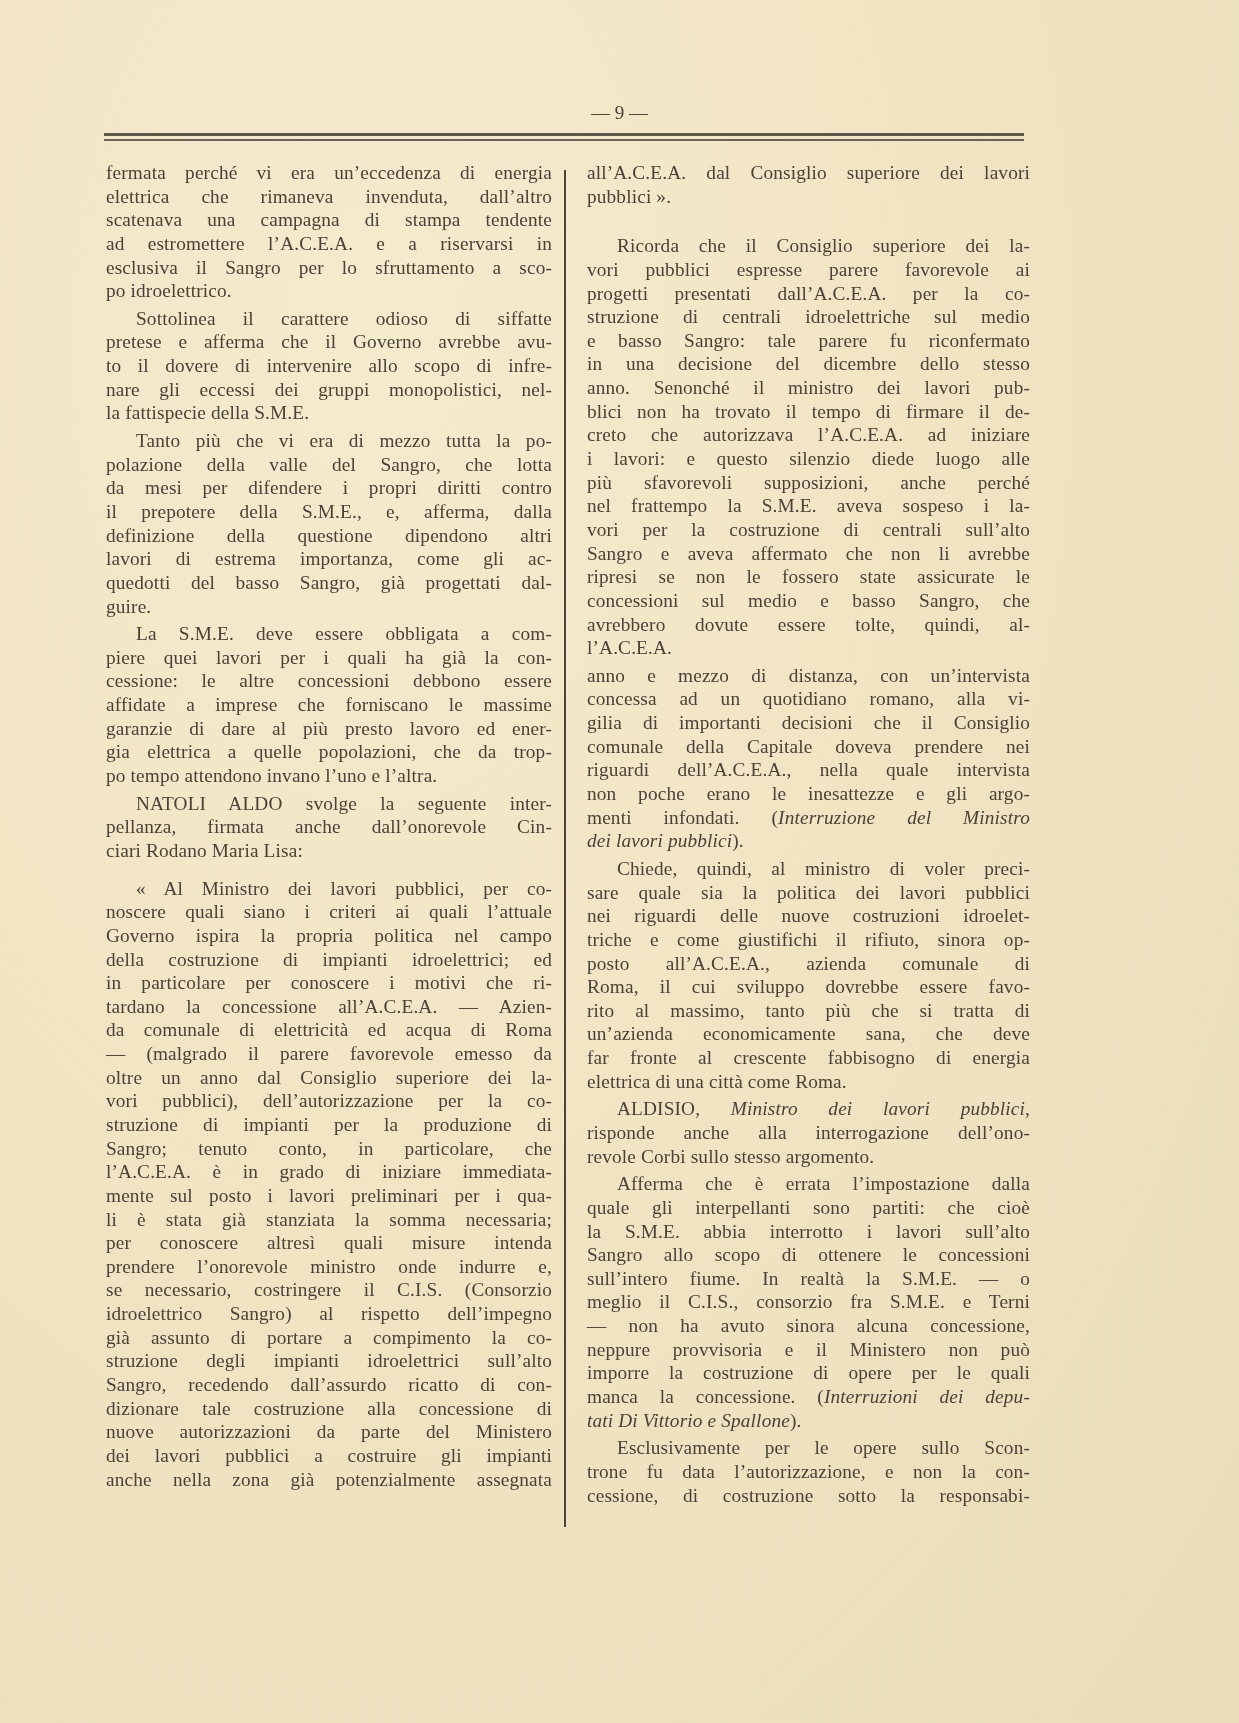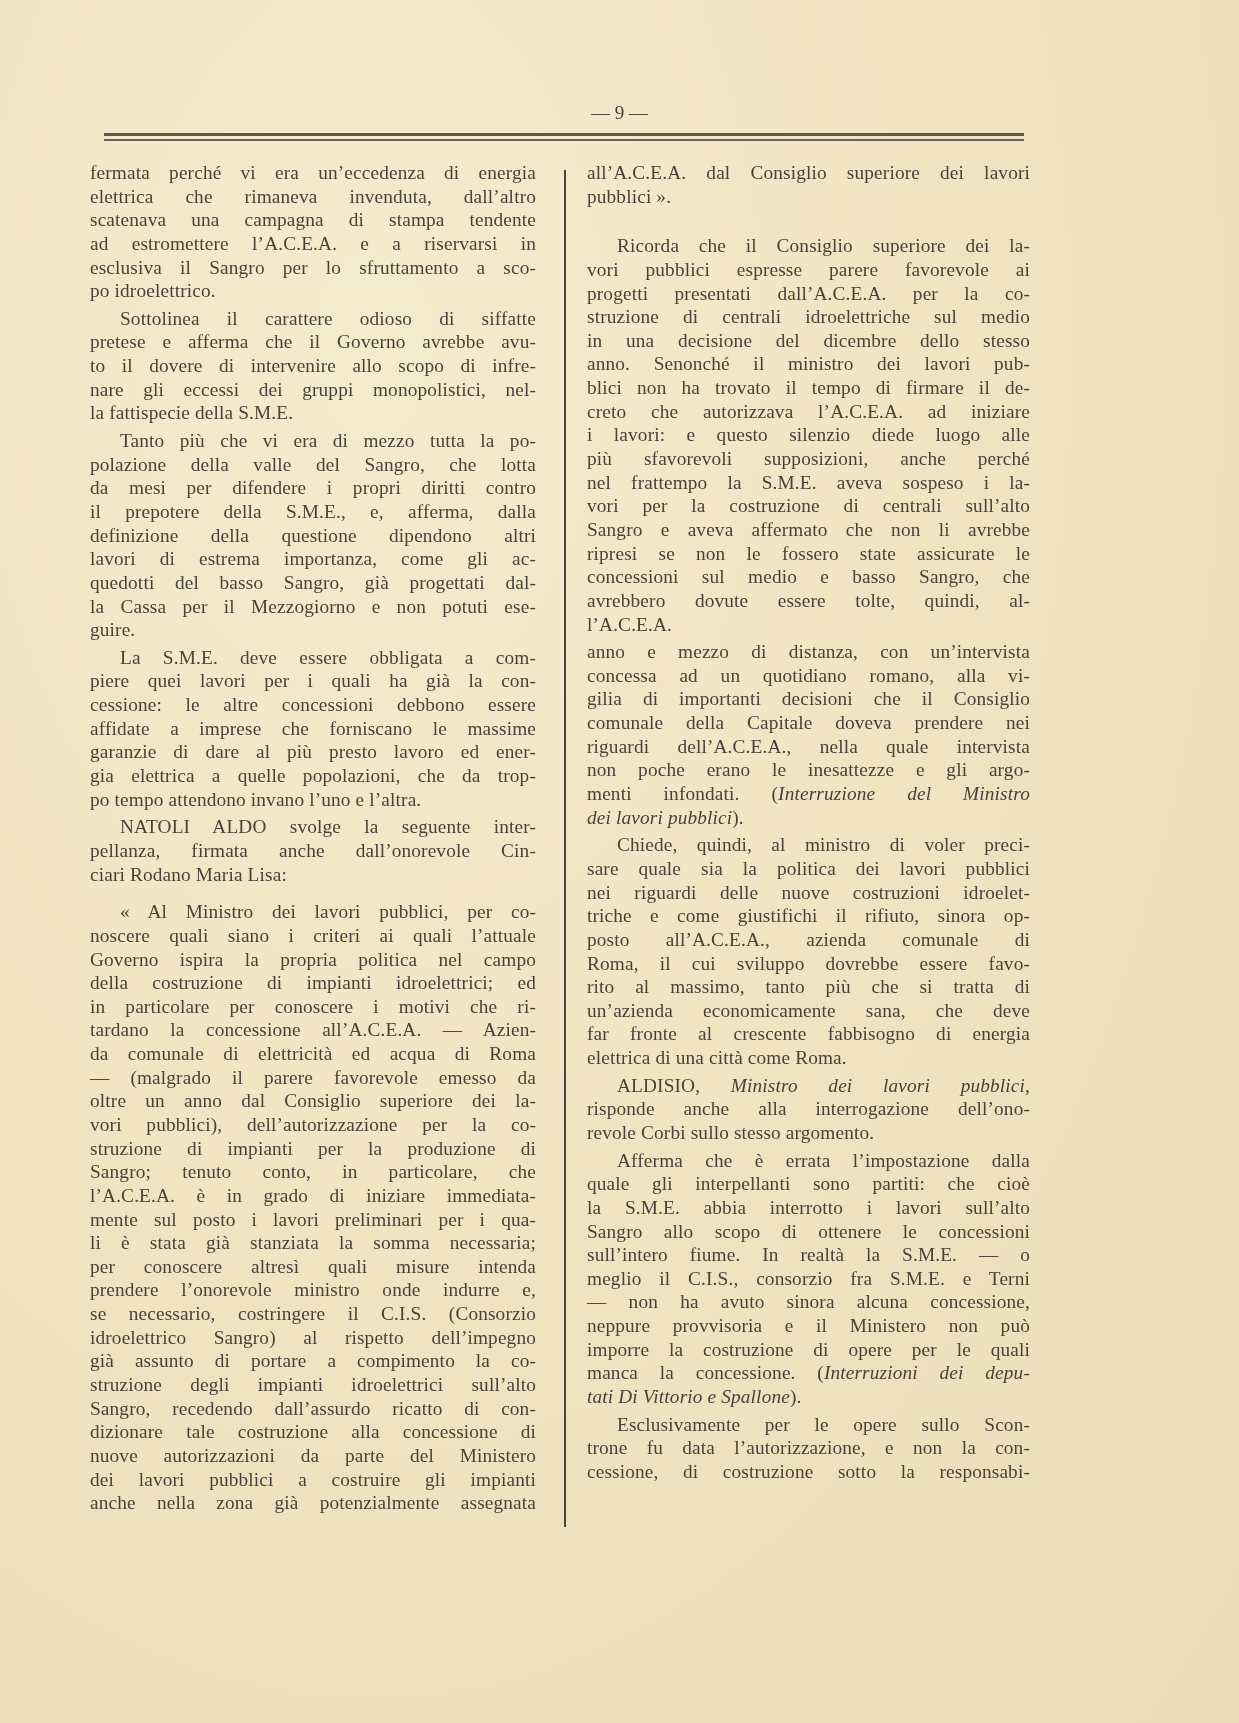--- a/index.html
+++ b/index.html
@@ -20,21 +20,21 @@
     position: absolute; left: 104px; width: 920px;
   }
   .rule-thick { top: 133px; height: 3px; background: #5e574d; }
   .rule-thin  { top: 139px; height: 2px; background: #6a6257; }
   .column {
     position: absolute; top: 161px;
     font-size: 19.3px; line-height: 23.65px;
     font-family: "Liberation Serif", serif;
     letter-spacing: 0.15px;
   }
-  .col-left  { left: 90px; width: 446px; }
+  .col-left  { left: 106px; width: 446px; }
   .col-right { left: 587px; width: 443px; }
   .col-divider {
     position: absolute; left: 564px; top: 170px; width: 2px; height: 1357px;
     background: #4b443b;
   }
   .line { display: block; white-space: nowrap; text-align: justify; text-align-last: justify; height: 23.65px; }
   .line.last { text-align-last: left; }
   .line.indent { padding-left: 30px; }
   .gap { display: block; height: 4px; }
   .gap-large { display: block; height: 26px; }
@@ -67,21 +67,20 @@
       </div>
       <span class="gap"></span>
       <div>
         <span class="line indent">Tanto più che vi era di mezzo tutta la po-</span>
         <span class="line">polazione della valle del Sangro, che lotta</span>
         <span class="line">da mesi per difendere i propri diritti contro</span>
         <span class="line">il prepotere della S.M.E., e, afferma, dalla</span>
         <span class="line">definizione della questione dipendono altri</span>
         <span class="line">lavori di estrema importanza, come gli ac-</span>
         <span class="line">quedotti del basso Sangro, già progettati dal-</span>
-        <span class="line">la Cassa per il Mezzogiorno e non potuti ese-</span>
         <span class="line last">guire.</span>
       </div>
       <span class="gap"></span>
       <div>
         <span class="line indent">La S.M.E. deve essere obbligata a com-</span>
         <span class="line">piere quei lavori per i quali ha già la con-</span>
         <span class="line">cessione: le altre concessioni debbono essere</span>
         <span class="line">affidate a imprese che forniscano le massime</span>
         <span class="line">garanzie di dare al più presto lavoro ed ener-</span>
         <span class="line">gia elettrica a quelle popolazioni, che da trop-</span>
@@ -129,20 +128,21 @@
       <div>
         <span class="line">all’A.C.E.A. dal Consiglio superiore dei lavori</span>
         <span class="line last">pubblici ».</span>
       </div>
       <span class="gap-large"></span>
       <div>
         <span class="line indent">Ricorda che il Consiglio superiore dei la-</span>
         <span class="line">vori pubblici espresse parere favorevole ai</span>
         <span class="line">progetti presentati dall’A.C.E.A. per la co-</span>
         <span class="line">struzione di centrali idroelettriche sul medio</span>
+        <span class="line">e basso Sangro: tale parere fu riconfermato</span>
         <span class="line">in una decisione del dicembre dello stesso</span>
         <span class="line">anno. Senonché il ministro dei lavori pub-</span>
         <span class="line">blici non ha trovato il tempo di firmare il de-</span>
         <span class="line">creto che autorizzava l’A.C.E.A. ad iniziare</span>
         <span class="line">i lavori: e questo silenzio diede luogo alle</span>
         <span class="line">più sfavorevoli supposizioni, anche perché</span>
         <span class="line">nel frattempo la S.M.E. aveva sospeso i la-</span>
         <span class="line">vori per la costruzione di centrali sull’alto</span>
         <span class="line">Sangro e aveva affermato che non li avrebbe</span>
         <span class="line">ripresi se non le fossero state assicurate le</span>

